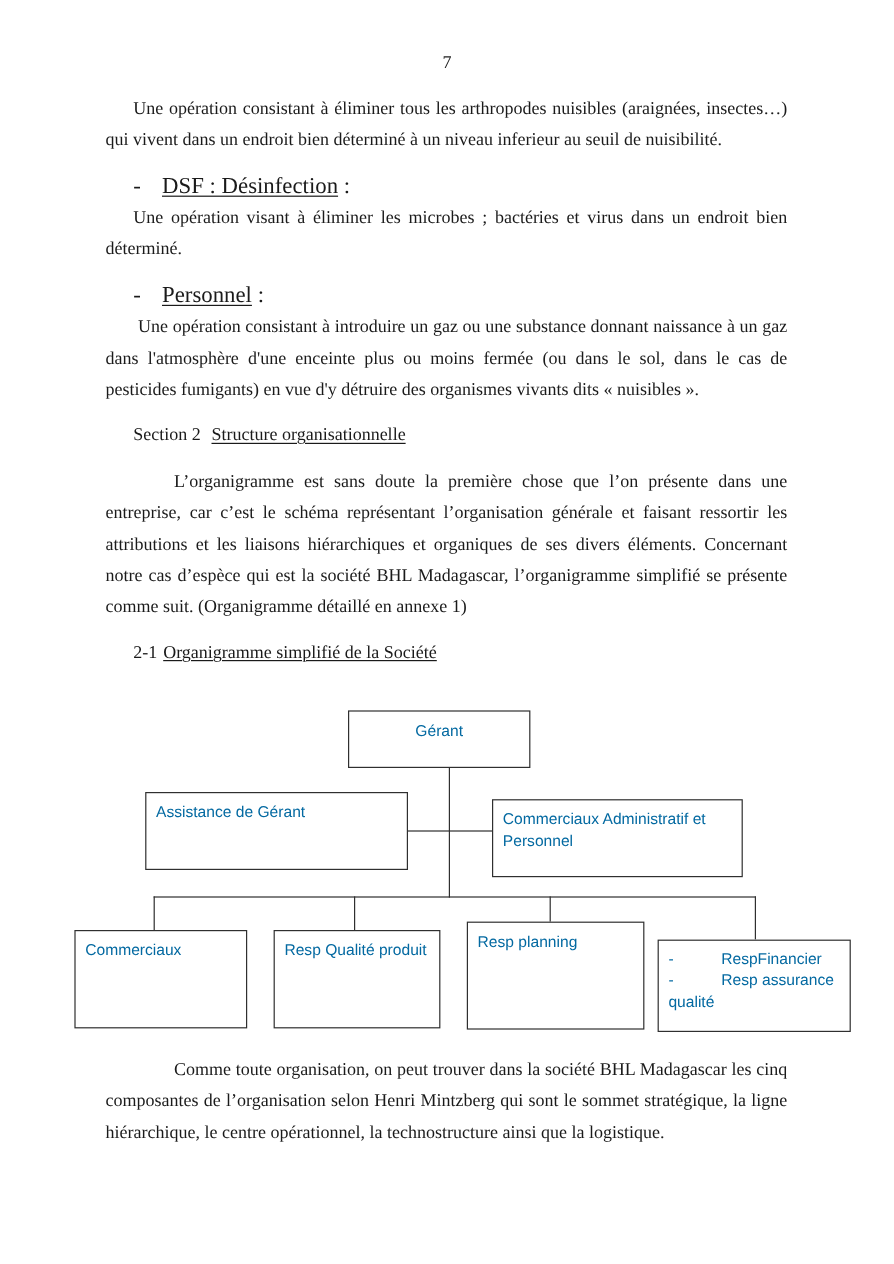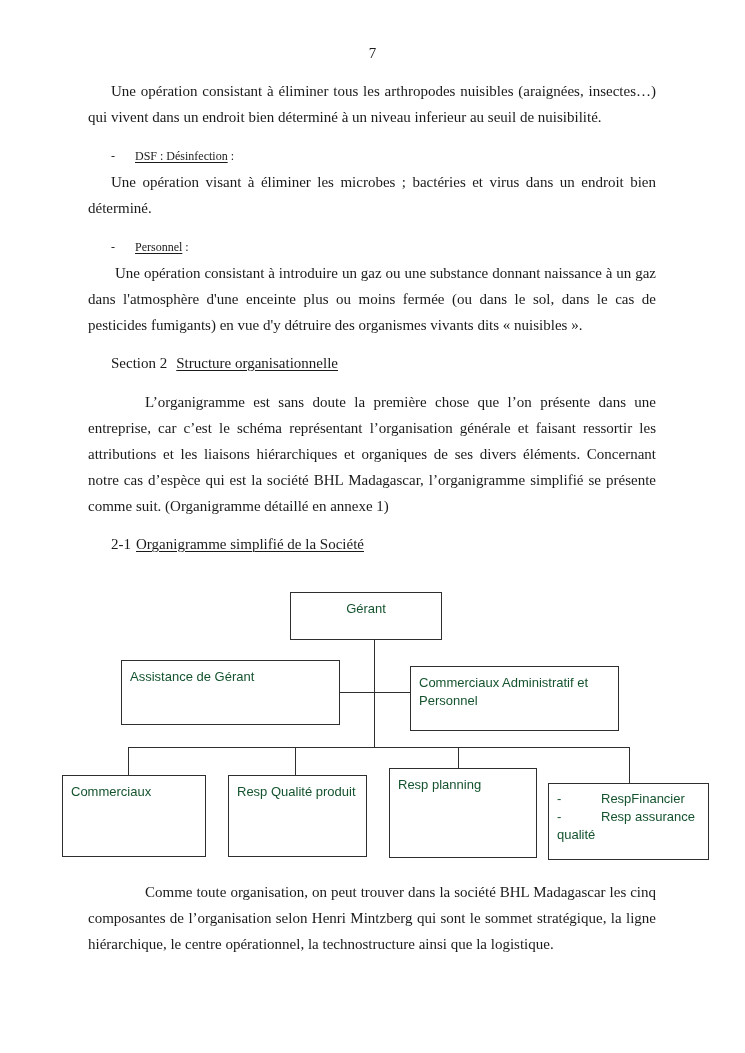--- a/index.html
+++ b/index.html
@@ -29,21 +29,21 @@
     line-height:26px;
     text-align:justify;
   }
   .indent-sm  { text-indent:23px; }
   .indent-p3  { text-indent:27px; }
   .indent-lg  { text-indent:57px; }
 
   .list-item {
     margin-left:111px;
     margin-right:89px;
-    font-size:12px;
+    font-size:19px;
     line-height:26px;
   }
   .dash { display:inline-block; width:24px; }
 
   .heading {
     margin-left:111px;
     margin-right:89px;
     font-size:15px;
     line-height:26px;
   }
@@ -62,21 +62,21 @@
   .mt-p5   { margin-top:17px; }
 
   
   .orgchart {
     position:relative;
     height:272px;
     margin-top:33px;
     font-family:"Liberation Sans", sans-serif;
     font-size:13px;
     line-height:18px;
-    color:#14532d;
+    color:#0369a1;
   }
   .obox {
     position:absolute;
     background:#ffffff;
     border:1px solid #2f2f2f;
     padding:7px 8px;
     z-index:2;
   }
   .box-gerant      { left:290px; top:2px;   width:152px; height:48px; text-align:center; }
   .box-assistance  { left:121px; top:70px;  width:219px; height:65px; }

